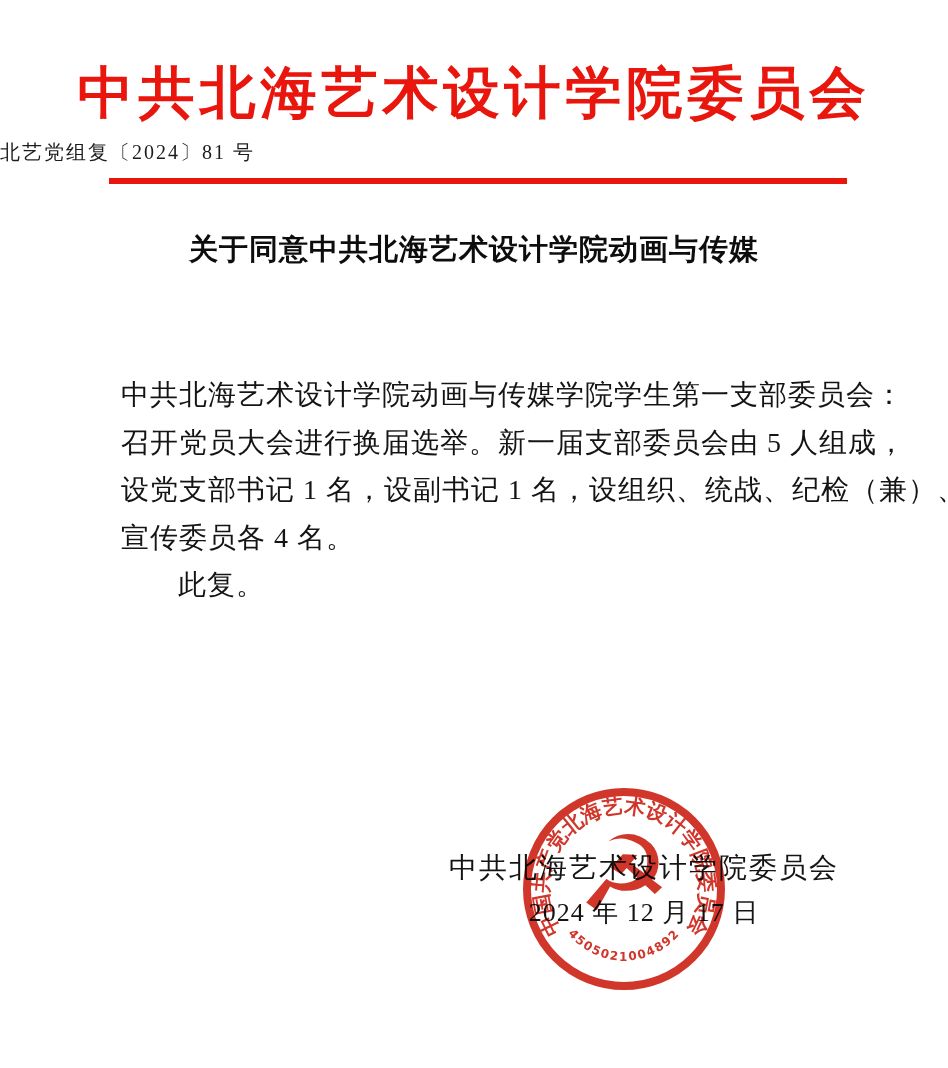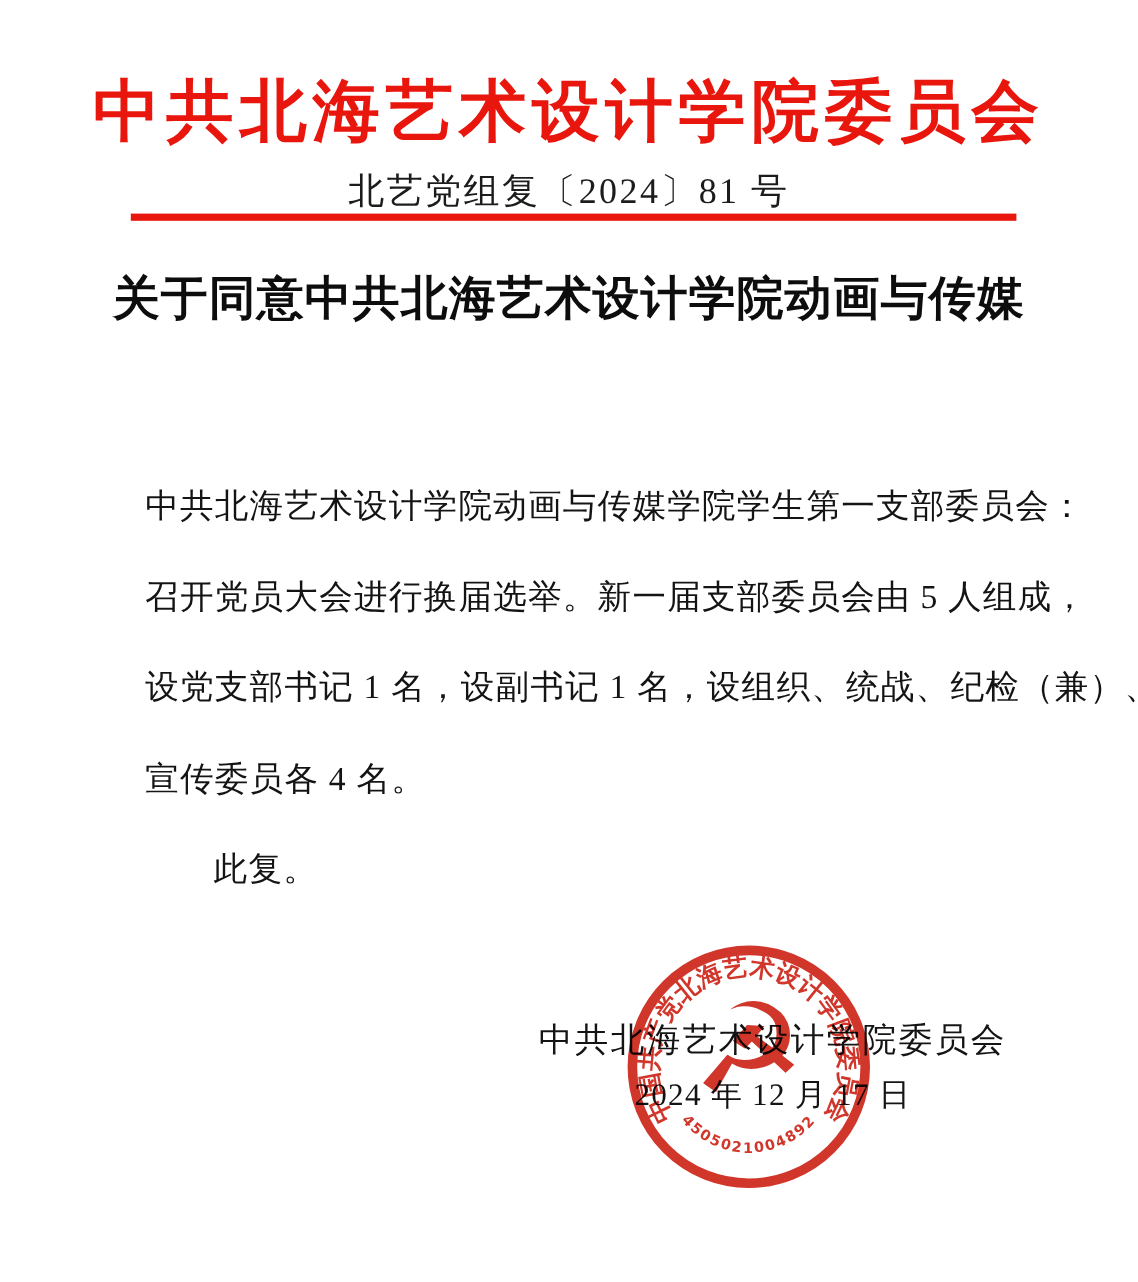--- a/index.html
+++ b/index.html
@@ -26,59 +26,57 @@
     font-weight: bold;
     letter-spacing: 5px;
     color: #e8160c;
     white-space: nowrap;
   }
   .doc-number {
     position: absolute;
     top: 139px;
     left: 0;
     width: 100%;
-    text-align: center;
-    font-size: 30px;
+    font-size: 20px;
     letter-spacing: 2px;
     color: #1c1c1c;
     white-space: nowrap;
   }
   .red-line {
     position: absolute;
     top: 178px;
     left: 109px;
     width: 738px;
     height: 6px;
     background: #e8160c;
   }
   .doc-title {
     position: absolute;
     top: 226px;
     left: 0;
     width: 100%;
     text-align: center;
-    font-size: 39px;
+    font-size: 29px;
     font-weight: bold;
     line-height: 47px;
     color: #0d0d0d;
     letter-spacing: 1px;
   }
   .doc-body {
     position: absolute;
     top: 371px;
     left: 121px;
     width: 736px;
     font-size: 28px;
     line-height: 47.5px;
     color: #141414;
     letter-spacing: 1px;
   }
   .doc-body .line {
     white-space: nowrap;
-    margin-top: 28px;
   }
   .doc-body .line.indent {
     padding-left: 57px;
   }
   .signature-block {
     position: absolute;
     top: 848px;
     left: 438px;
     width: 412px;
     text-align: center;

